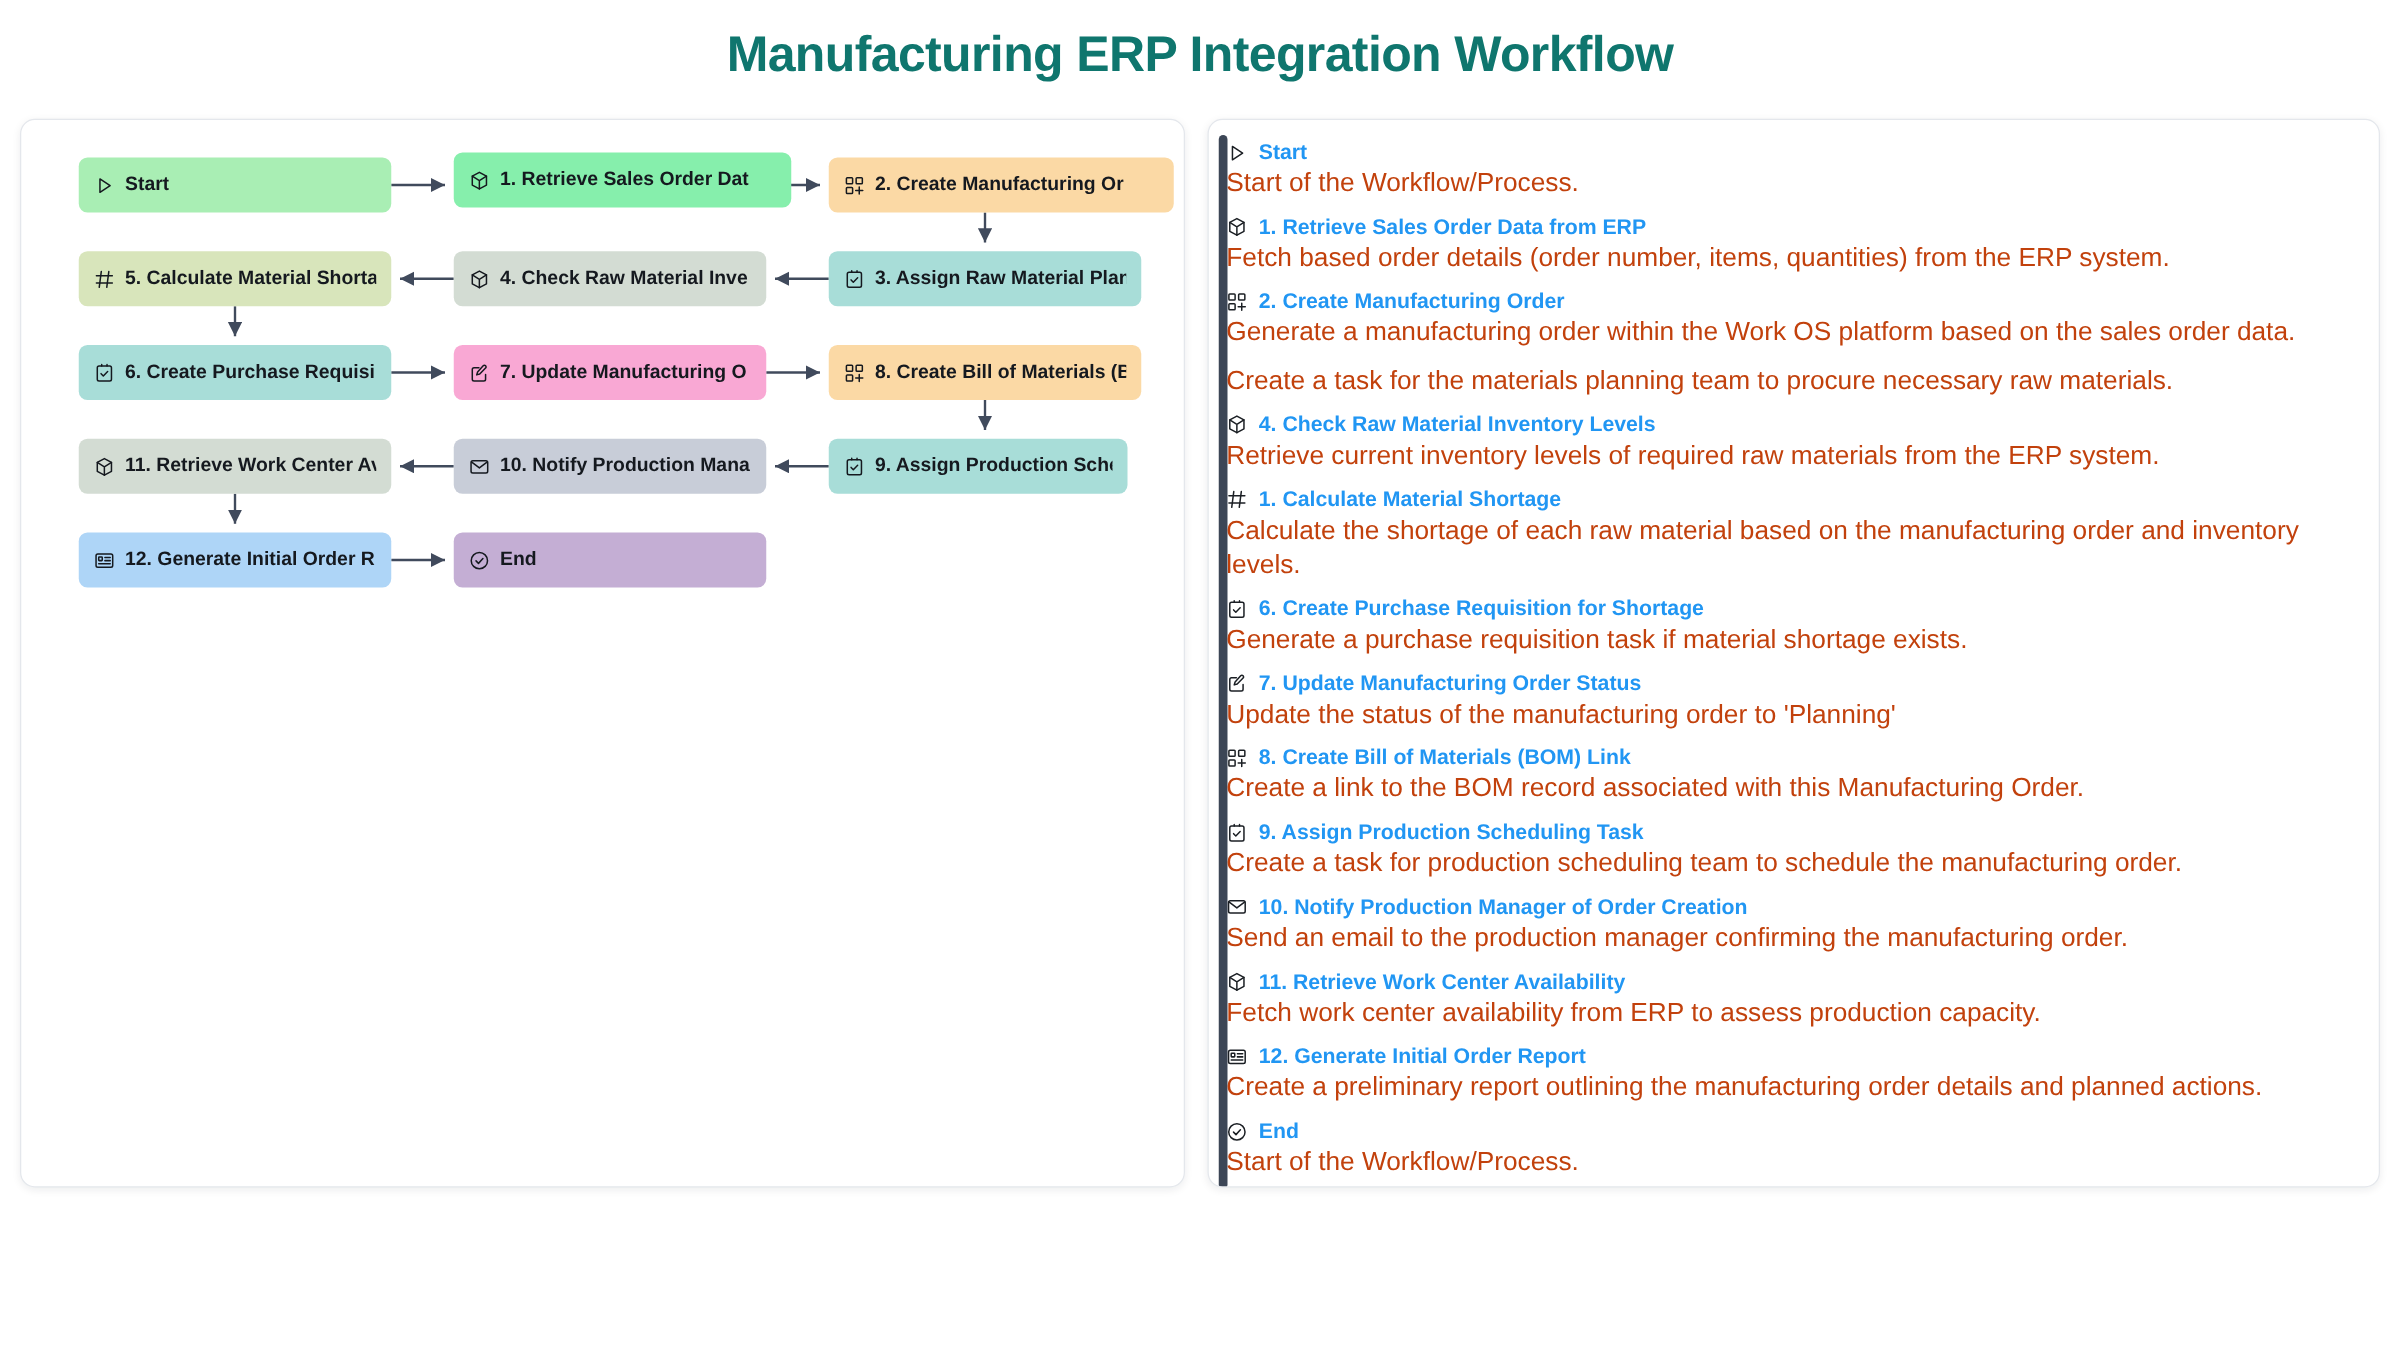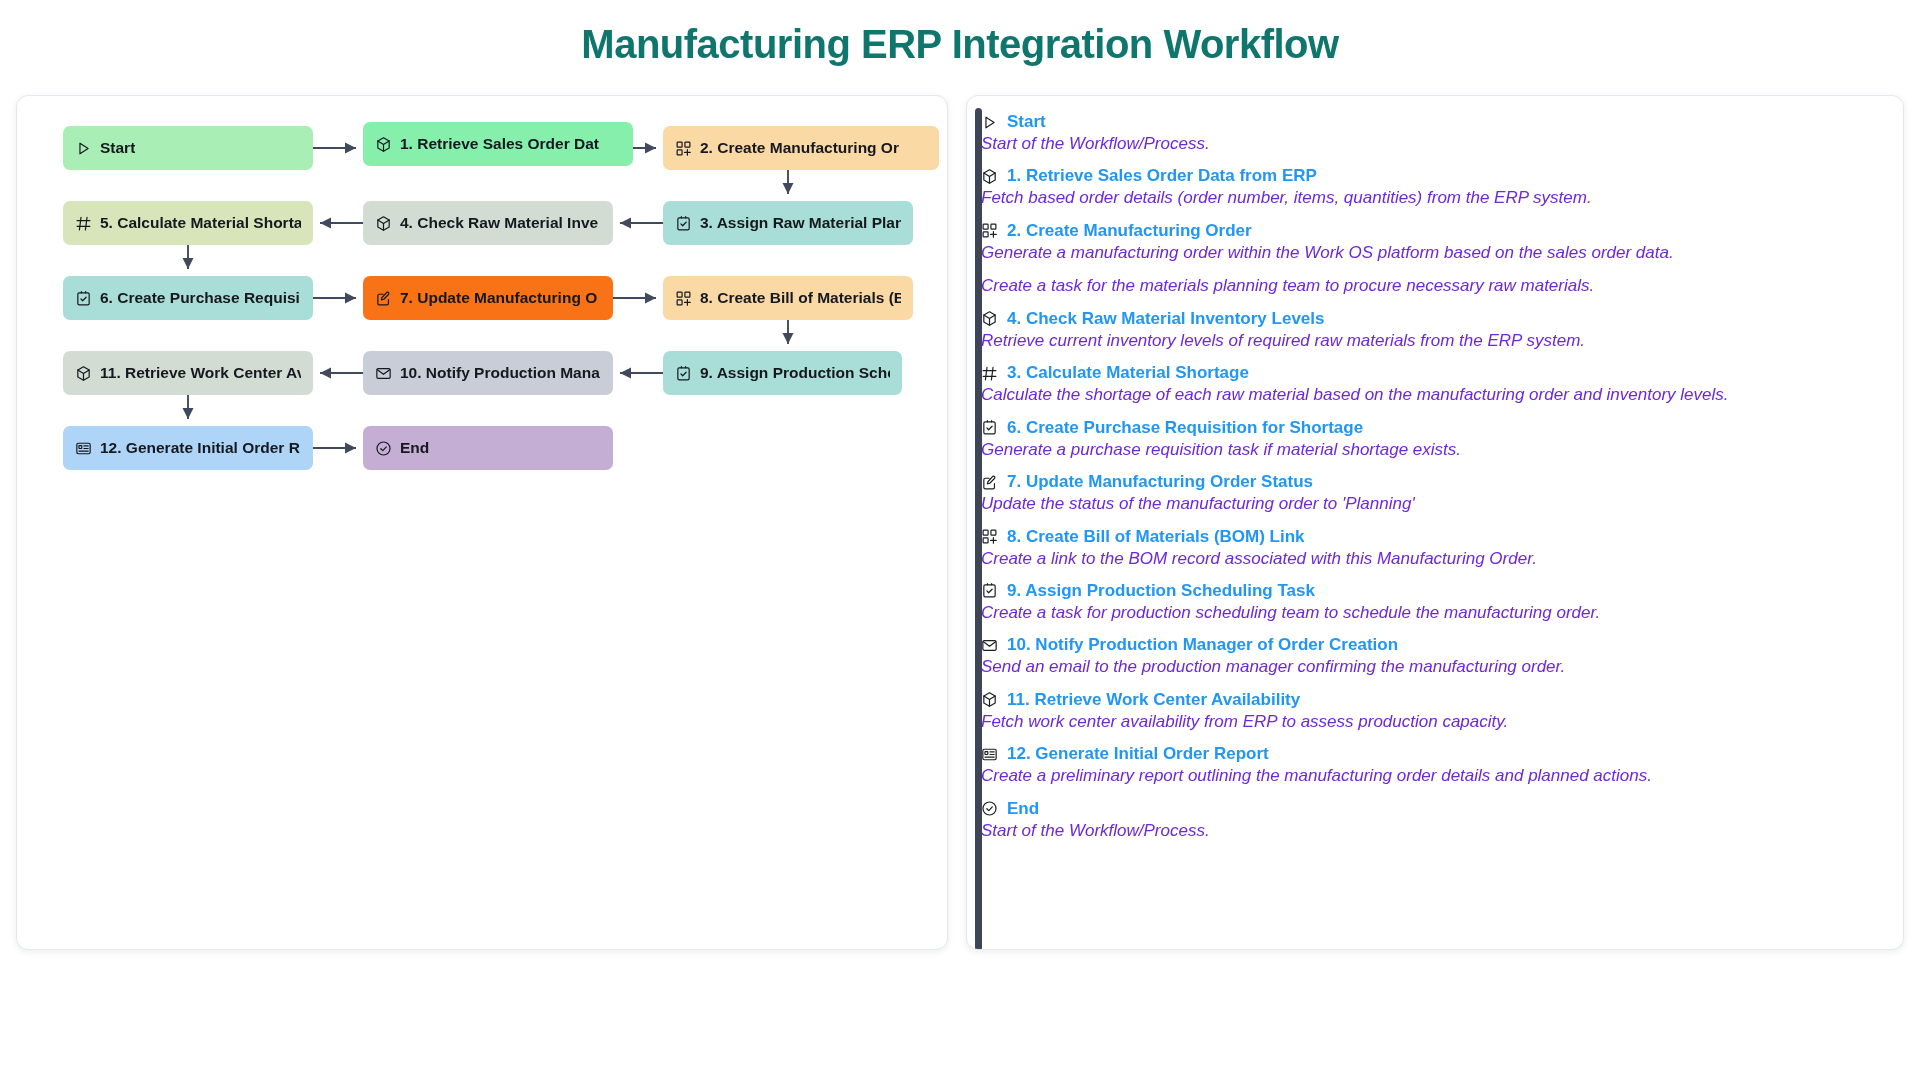--- a/index.html
+++ b/index.html
@@ -126,25 +126,24 @@
     display: flex; align-items: center; justify-content: center;
     color: #1b1f24;
   }
   .step-head .sicon svg { width: 17px; height: 17px; display: block; }
   .step-title {
     font-size: 17px;
     font-weight: bold;
     color: #2196f3;
   }
   .step-desc {
-    font-size: 17px;
-    color: #6d28d9;
+    font-size: 21px;
+    color: #c2410c;
     line-height: 1.32;
     margin-left: 0;
-    font-style: italic;
   }
 </style>
 </head>
 <body>
 
 <h1 id="page-title">Manufacturing ERP Integration Workflow</h1>
 
 <div id="panels">
 
   <div id="flow-card" class="card">
@@ -231,21 +230,21 @@
           <div class="node" style="left: 46px; top: 180px; width: 250px; background: rgb(168, 221, 216);">
             <span class="nicon">
               <svg viewBox="0 0 24 24">
                 <rect stroke="currentColor" fill="none" stroke-width="1.7" stroke-linecap="round" stroke-linejoin="round" x="4" y="4" width="16" height="17" rx="2"></rect>
                 <path stroke="currentColor" fill="none" stroke-width="1.7" stroke-linecap="round" stroke-linejoin="round" d="M9 4V2.4M15 4V2.4"></path>
                 <path stroke="currentColor" fill="none" stroke-width="1.7" stroke-linecap="round" stroke-linejoin="round" d="M8.3 12.6l2.5 2.6 4.9-5"></path>
               </svg>
             </span>
             <span class="nlabel">6. Create Purchase Requisi</span>
           </div>
-          <div class="node" style="left: 346px; top: 180px; width: 250px; background: #f97316;">
+          <div class="node" style="left: 346px; top: 180px; width: 250px; background: #f9a8d4;">
             <span class="nicon">
               <svg viewBox="0 0 24 24">
                 <path stroke="currentColor" fill="none" stroke-width="1.7" stroke-linecap="round" stroke-linejoin="round" d="M19 13.5V19a2 2 0 0 1-2 2H6a2 2 0 0 1-2-2V8a2 2 0 0 1 2-2h5.5"></path>
                 <path stroke="currentColor" fill="none" stroke-width="1.7" stroke-linecap="round" stroke-linejoin="round" d="M16.3 3.6a1.9 1.9 0 0 1 2.7 2.7L12.4 13 9 14l1-3.4z"></path>
               </svg>
             </span>
             <span class="nlabel">7. Update Manufacturing O</span>
           </div>
           <div class="node" style="left: 646px; top: 180px; width: 250px; background: rgb(251, 217, 165);">
             <span class="nicon">
@@ -368,21 +367,21 @@
             <div class="step-desc">Retrieve current inventory levels of required raw materials from the ERP system.</div>
           </div>
           <div class="step">
             <div class="step-head">
               <span class="sicon">
                 <svg viewBox="0 0 24 24">
                   <path stroke="currentColor" fill="none" stroke-width="1.7" stroke-linecap="round" stroke-linejoin="round" d="M3 8h18M3 16h18"></path>
                   <path stroke="currentColor" fill="none" stroke-width="1.7" stroke-linecap="round" stroke-linejoin="round" d="M8.5 3.2 6.2 21M17 3.2 14.7 21"></path>
                 </svg>
               </span>
-              <span class="step-title">3. Calculate Material Shortage</span>
+              <span class="step-title">1. Calculate Material Shortage</span>
             </div>
             <div class="step-desc">Calculate the shortage of each raw material based on the manufacturing order and inventory levels.</div>
           </div>
           <div class="step">
             <div class="step-head">
               <span class="sicon">
                 <svg viewBox="0 0 24 24">
                   <rect stroke="currentColor" fill="none" stroke-width="1.7" stroke-linecap="round" stroke-linejoin="round" x="4" y="4" width="16" height="17" rx="2"></rect>
                   <path stroke="currentColor" fill="none" stroke-width="1.7" stroke-linecap="round" stroke-linejoin="round" d="M9 4V2.4M15 4V2.4"></path>
                   <path stroke="currentColor" fill="none" stroke-width="1.7" stroke-linecap="round" stroke-linejoin="round" d="M8.3 12.6l2.5 2.6 4.9-5"></path>

